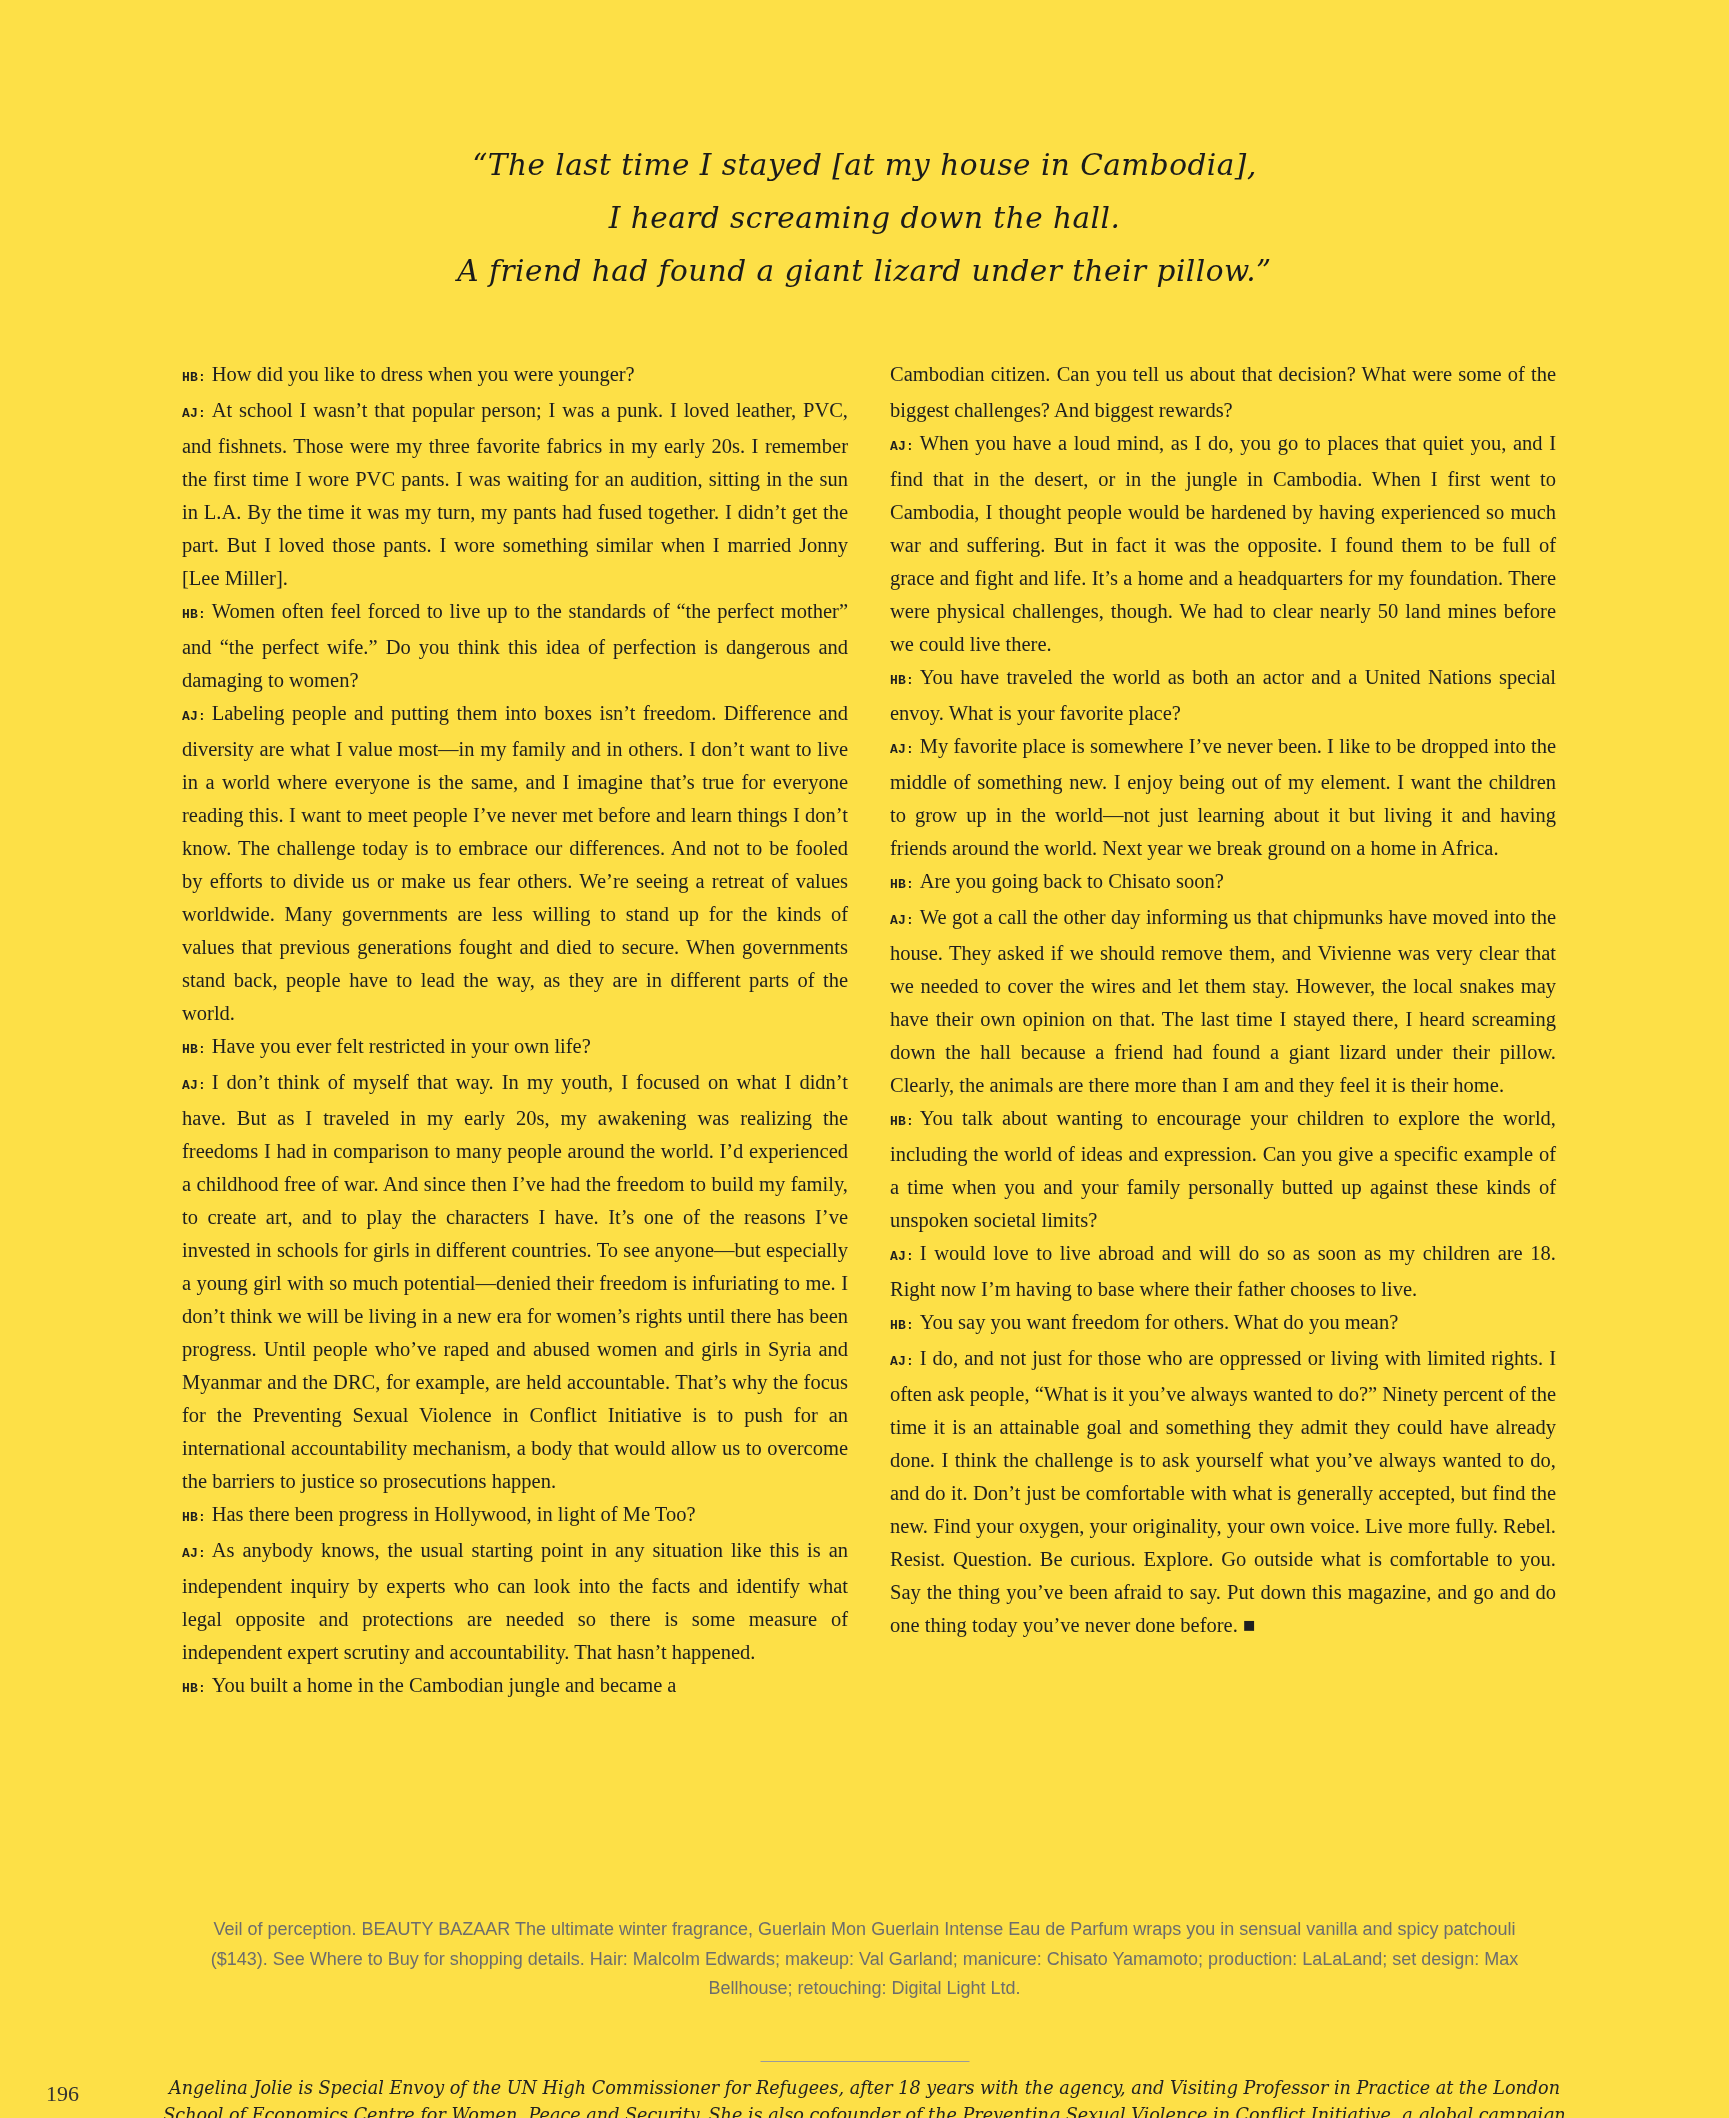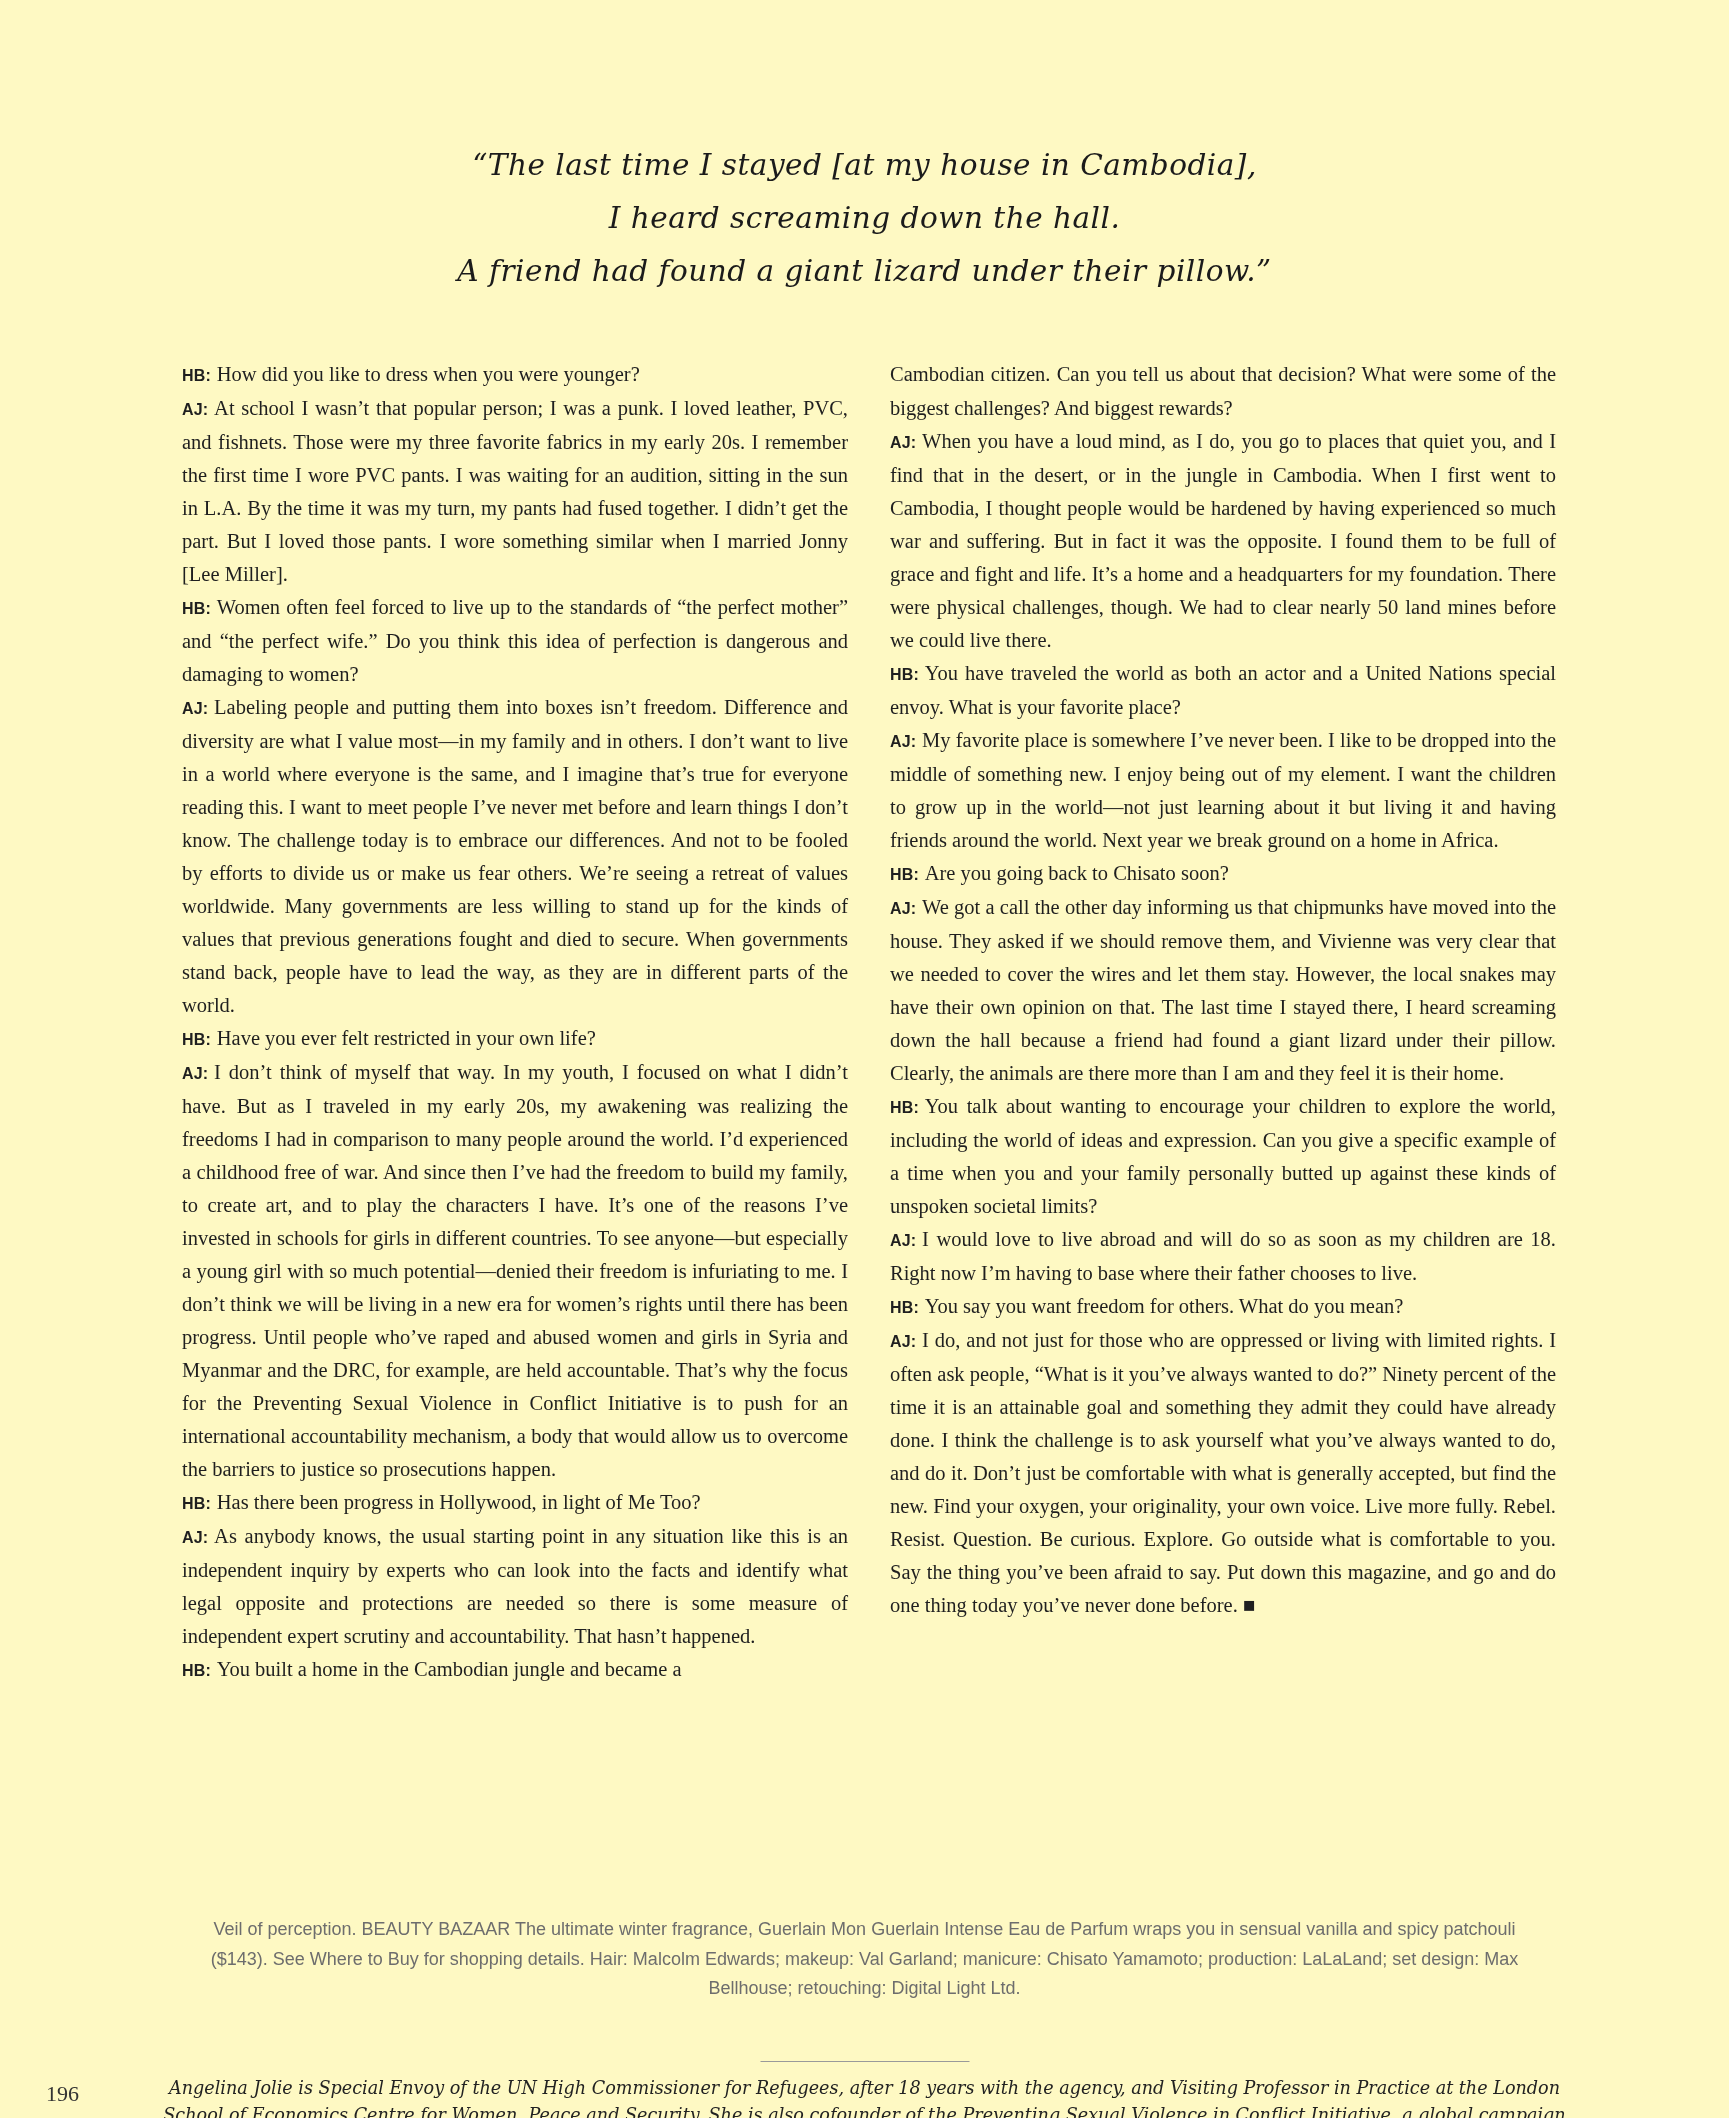--- a/index.html
+++ b/index.html
@@ -1,21 +1,21 @@
 <!DOCTYPE html>
 <html lang="en" style="font-size:7.6px"><head>
 <meta charset="utf-8">
 <style>
   * { box-sizing: border-box; }
   html, body { margin: 0; padding: 0; background: #ffffff; }
   .page {
     position: relative;
     width: 1729px;
     height: 2119px;
-    background: #fef9c3;
+    background: #fde047;
     overflow: hidden;
     font-family: "Liberation Serif", serif;
     color: #1e1e1e;
   }
   .pull-quote {
     position: absolute;
     top: 139px;
     left: 50%;
     transform: translateX(-50%);
     width: 1238px;
@@ -37,23 +37,23 @@
   }
   .col {
     width: 666px;
     text-align: justify;
     font-size: 20.5px;
     line-height: 33px;
     color: #1f1f1f;
   }
   .para { margin: 0; hyphens: auto; }
   .speaker {
-    font-family: Liberation Sans, sans-serif;
+    font-family: Liberation Mono, monospace;
     font-weight: bold;
-    font-size: 16px;
+    font-size: 13px;
     letter-spacing: 0.2px;
     margin-right: 5.7px;
   }
   .speaker:empty { margin-right: 0; }
   .credits {
     position: absolute;
     top: 1915px;
     left: 50%;
     transform: translateX(-50%);
     width: 1333px;

